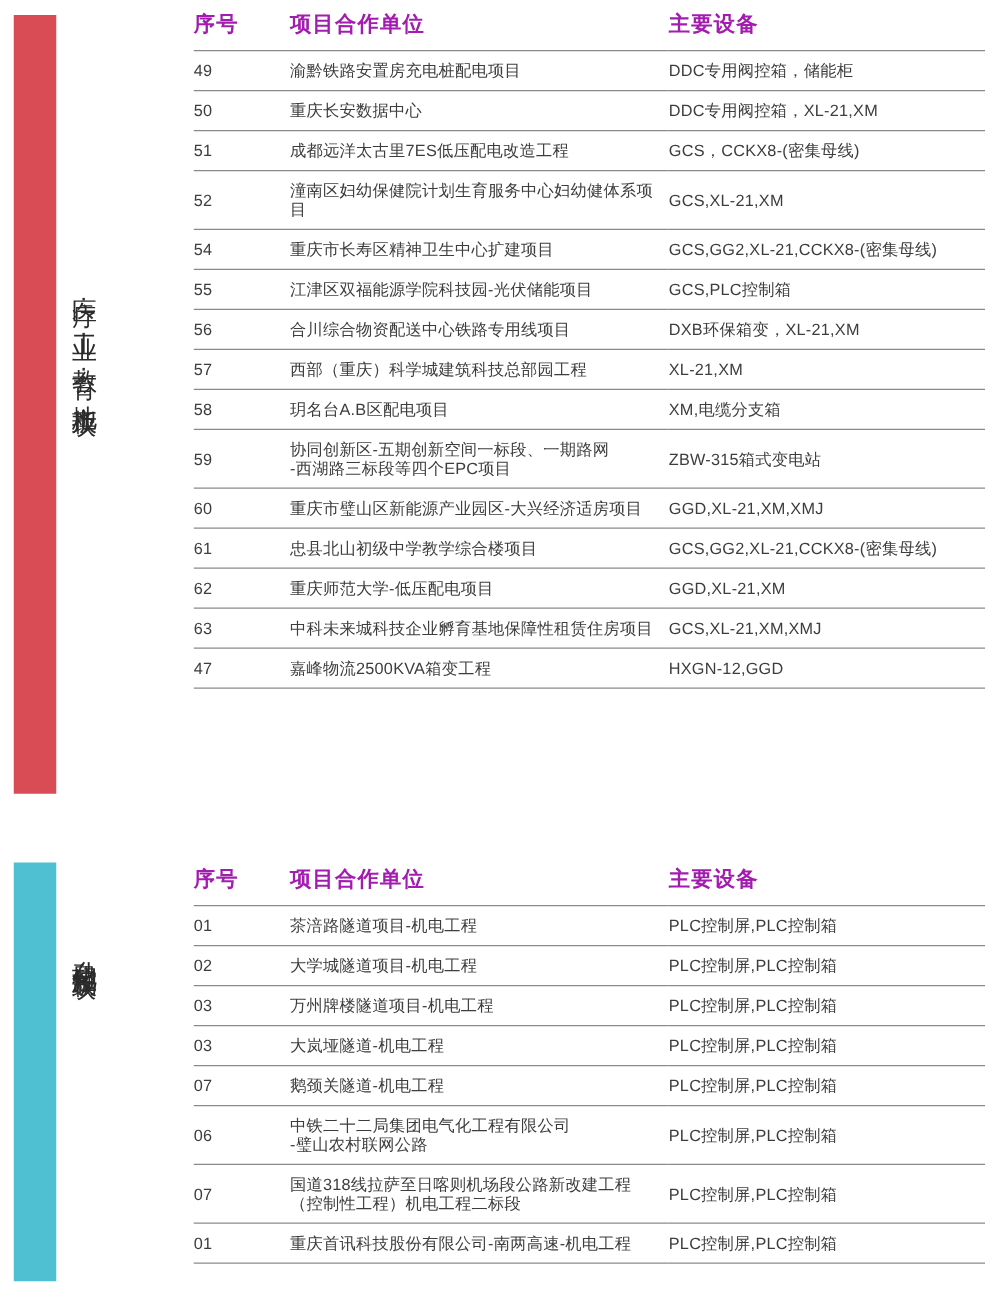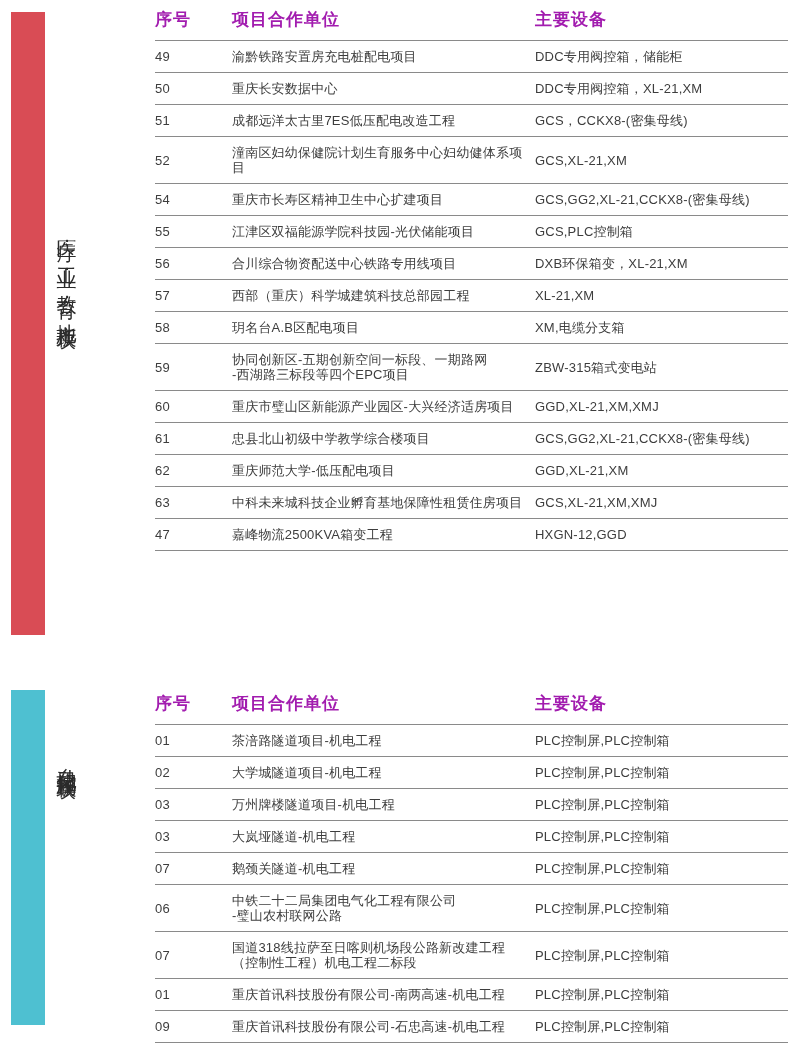--- a/index.html
+++ b/index.html
@@ -236,23 +236,18 @@
               <td>07</td>
               <td>国道318线拉萨至日喀则机场段公路新改建工程
 （控制性工程）机电工程二标段</td>
               <td class="equipment">PLC控制屏,PLC控制箱</td>
             </tr>
             <tr>
               <td>01</td>
               <td>重庆首讯科技股份有限公司-南两高速-机电工程</td>
               <td class="equipment">PLC控制屏,PLC控制箱</td>
             </tr>
-            <tr>
-              <td>09</td>
-              <td>重庆首讯科技股份有限公司-石忠高速-机电工程</td>
-              <td class="equipment">PLC控制屏,PLC控制箱</td>
-            </tr>
           </tbody>
       </table>
     </div>
   </div>
 
 </div>
 
 </body></html>

